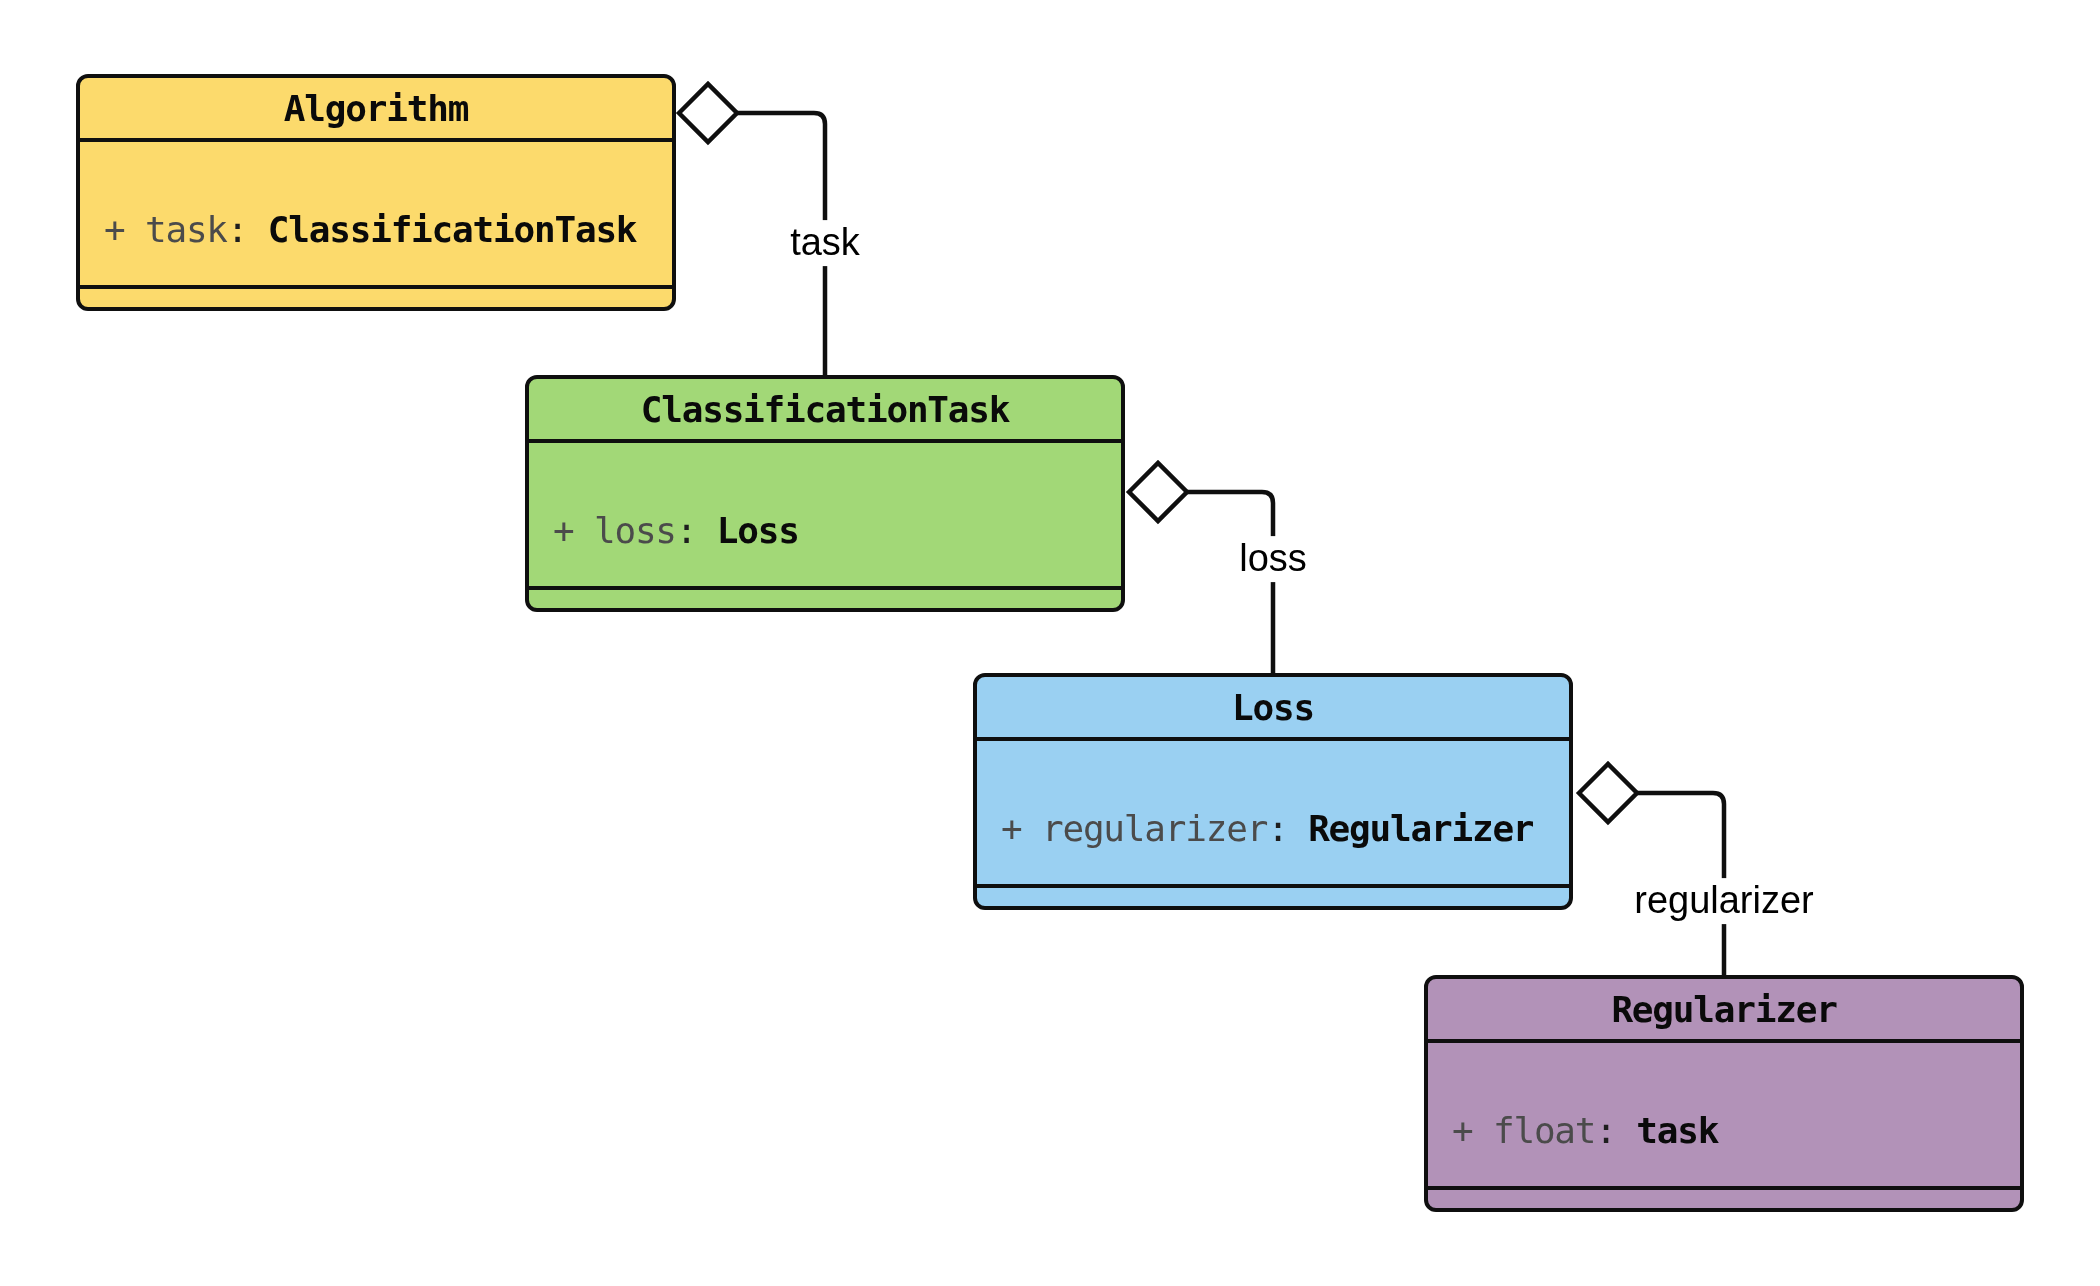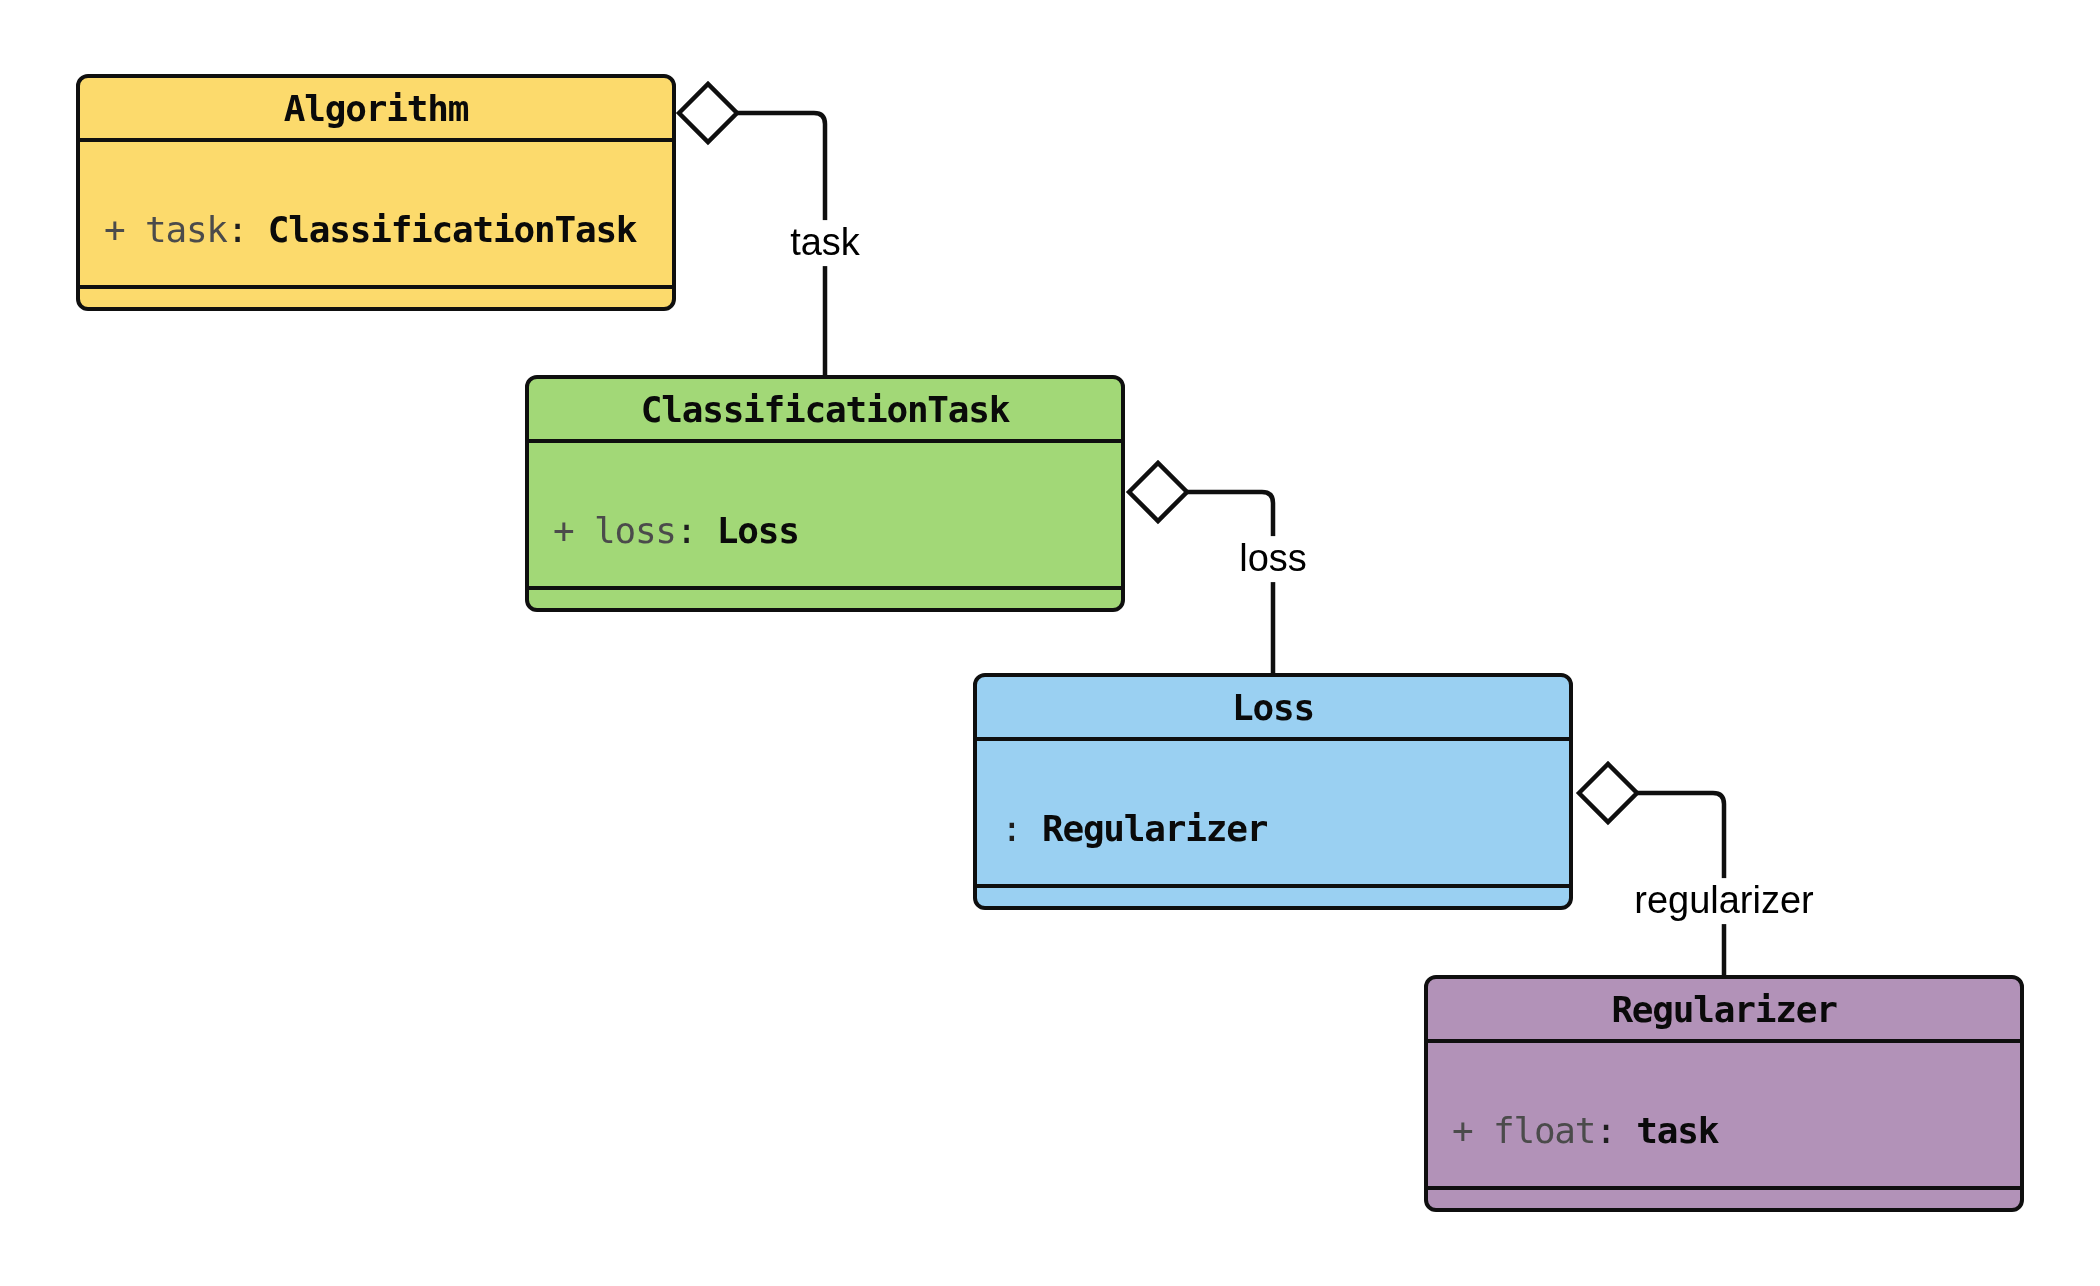--- a/index.html
+++ b/index.html
@@ -104,21 +104,21 @@
     <div class="uml-title">ClassificationTask</div>
     <div class="uml-attrs">
       <span class="attr-name">+ loss</span><span class="attr-colon">: </span><span class="attr-type">Loss</span>
     </div>
     <div class="uml-empty"></div>
   </div>
 
   <div class="uml-class" style="left: 973px; top: 673px; background: rgb(154, 208, 242);">
     <div class="uml-title">Loss</div>
     <div class="uml-attrs">
-      <span class="attr-colon">: </span><span class="attr-type">Regularizer</span>
+      <span class="attr-name">+ regularizer</span><span class="attr-colon">: </span><span class="attr-type">Regularizer</span>
     </div>
     <div class="uml-empty"></div>
   </div>
 
   <div class="uml-class" style="left: 1424px; top: 975px; background: rgb(178, 146, 184);">
     <div class="uml-title">Regularizer</div>
     <div class="uml-attrs">
       <span class="attr-name">+ float</span><span class="attr-colon">: </span><span class="attr-type">task</span>
     </div>
     <div class="uml-empty"></div>

